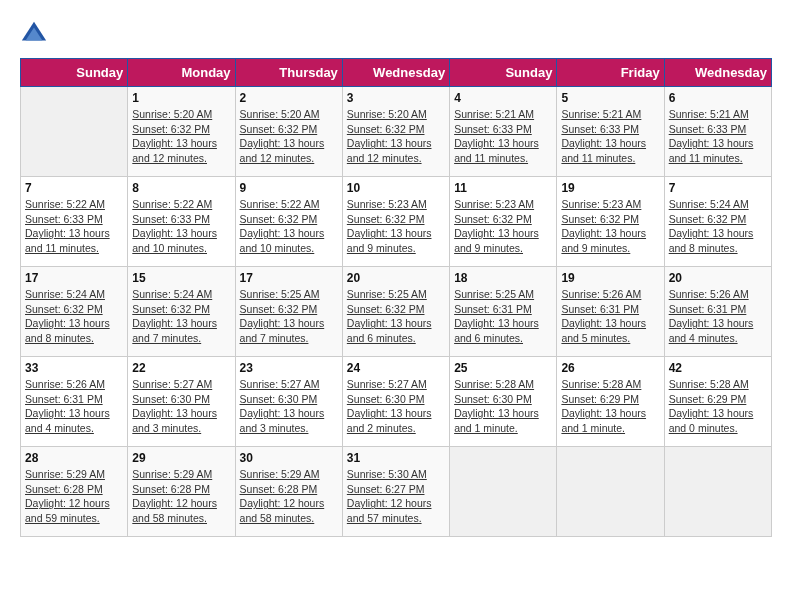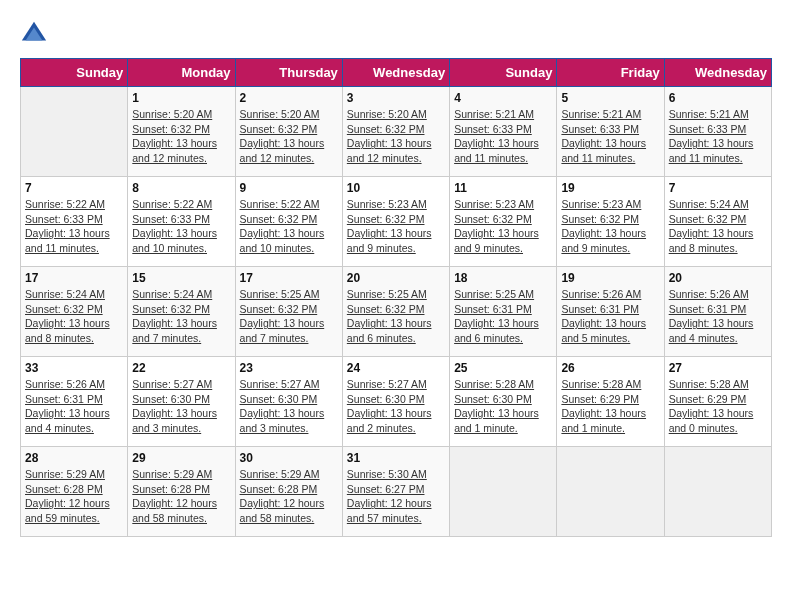--- a/index.html
+++ b/index.html
@@ -283,21 +283,21 @@
 Sunset: 6:30 PM
 Daylight: 13 hours and 1 minute.</div>
         </td>
         <td>
           <div class="day-number">26</div>
           <div class="day-info" style="white-space: pre-line;">Sunrise: 5:28 AM
 Sunset: 6:29 PM
 Daylight: 13 hours and 1 minute.</div>
         </td>
         <td>
-          <div class="day-number">27</div>
+          <div class="day-number">42</div>
           <div class="day-info" style="white-space: pre-line;">Sunrise: 5:28 AM
 Sunset: 6:29 PM
 Daylight: 13 hours and 0 minutes.</div>
         </td>
       </tr>
       <tr>
         <td>
           <div class="day-number">28</div>
           <div class="day-info" style="white-space: pre-line;">Sunrise: 5:29 AM
 Sunset: 6:28 PM

